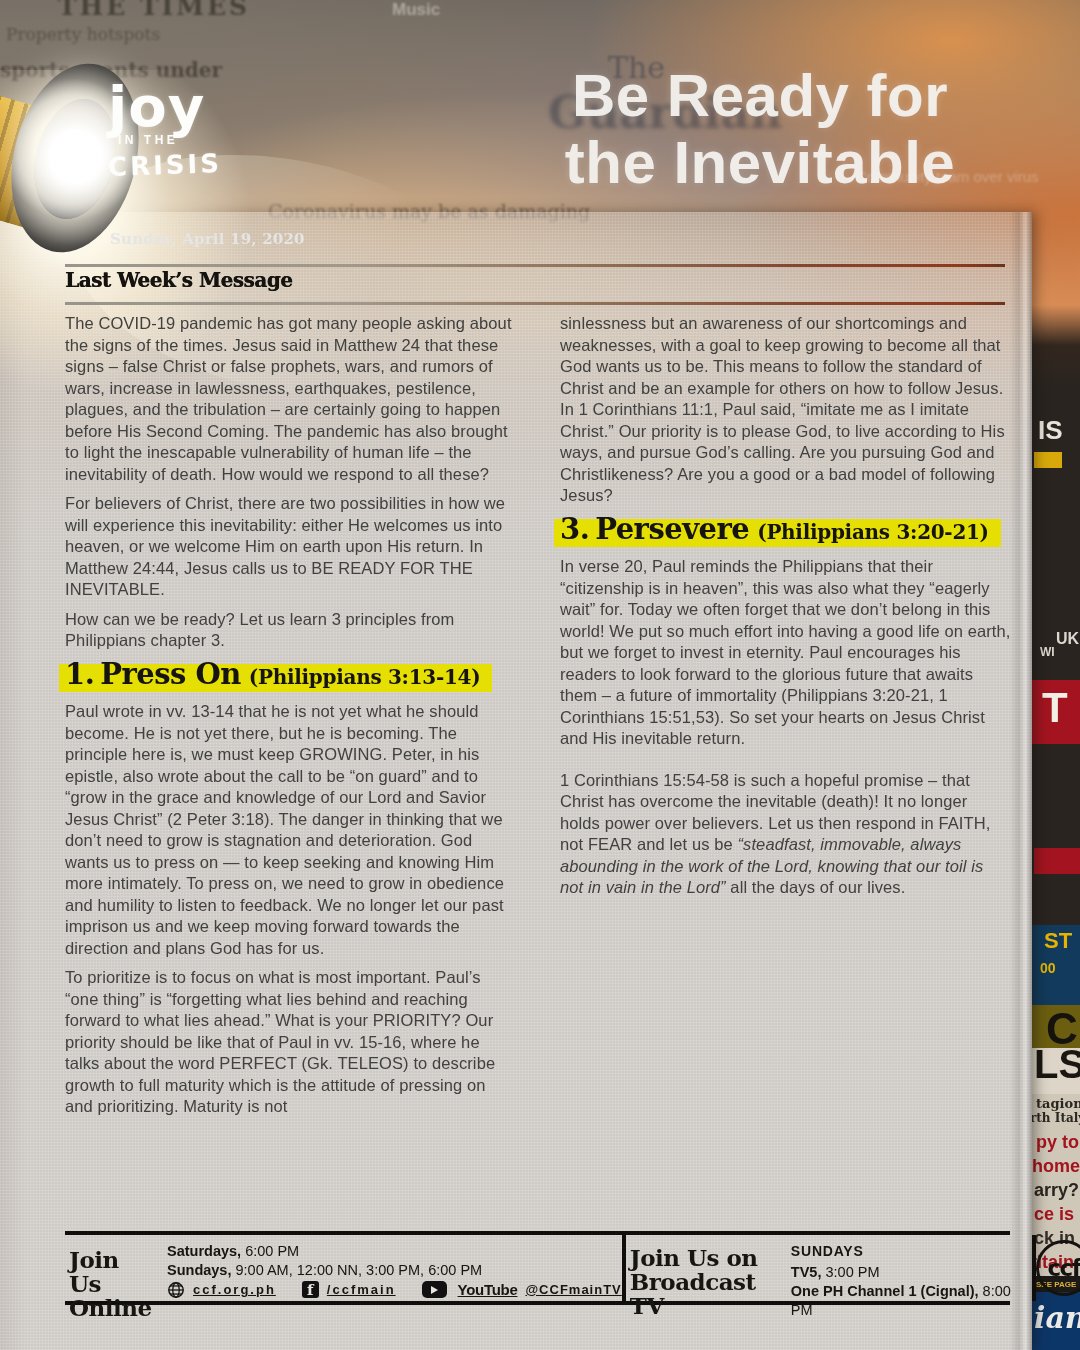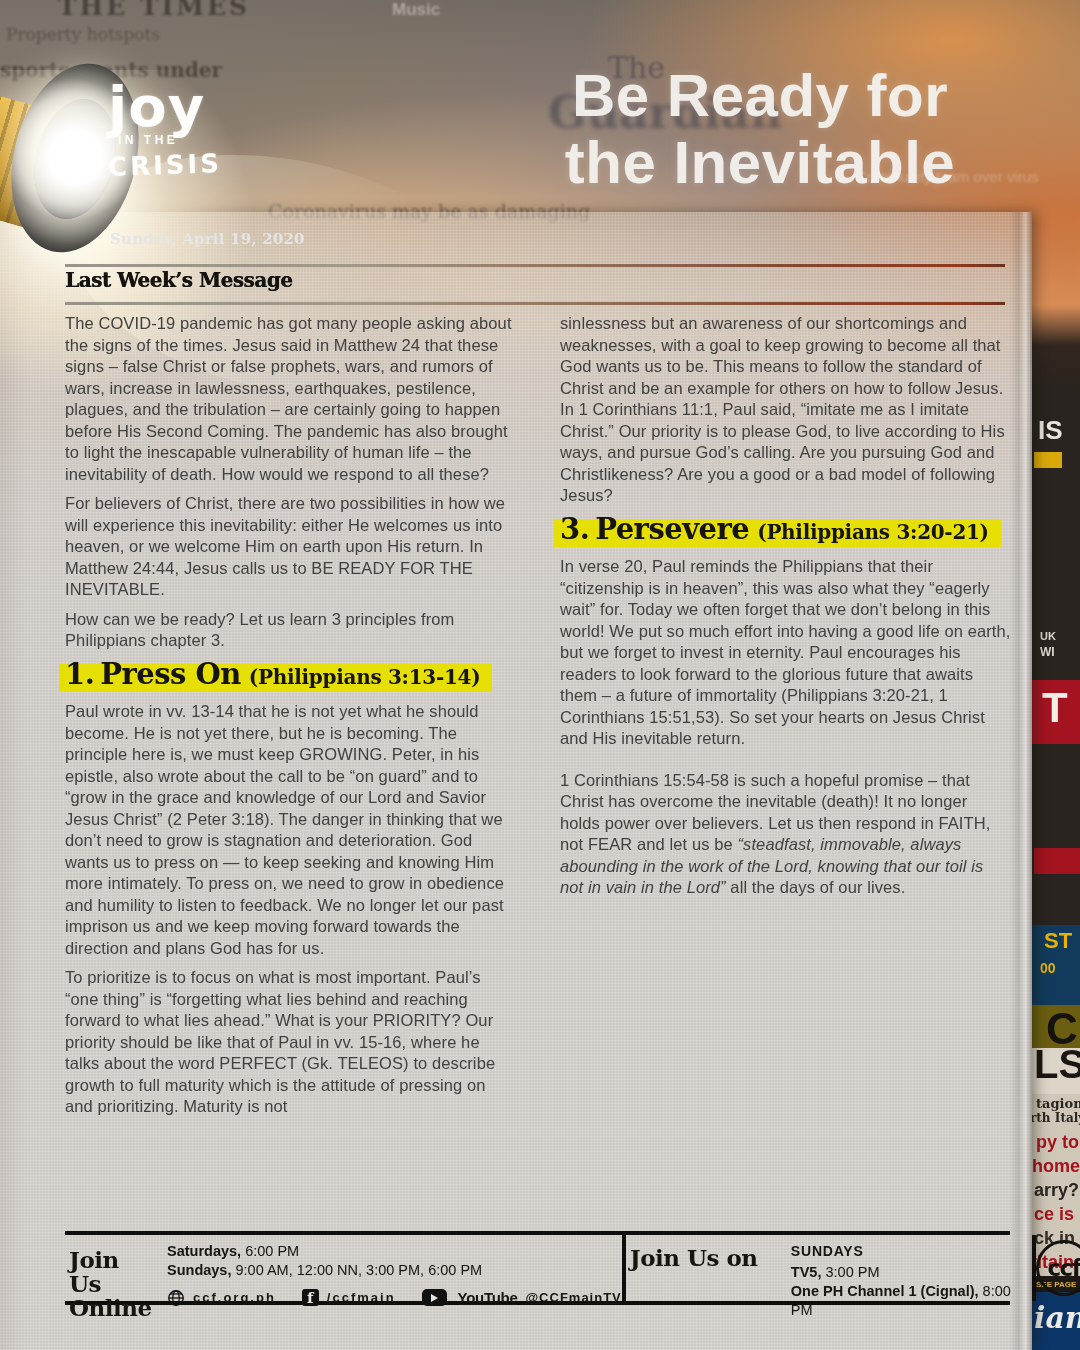--- a/index.html
+++ b/index.html
@@ -34,21 +34,21 @@
   .blk-yellow{left:4px;top:452px;width:28px;height:16px;background:#d9a90b;}
   .blk-red1{left:0;top:680px;width:50px;height:64px;background:#a31420;}
   .blk-red2{left:4px;top:848px;width:46px;height:26px;background:#a31420;}
   .blk-blue{left:0;top:925px;width:50px;height:80px;background:#123a5c;}
   .blk-olive{left:0;top:1005px;width:50px;height:52px;background:#6b5e10;}
   .blk-white{left:0;top:1048px;width:50px;height:46px;background:#ddd6c8;}
   .blk-paper2{left:0;top:1094px;width:50px;height:182px;background:#cfc7b8;}
   .blk-dark{left:0;top:1276px;width:50px;height:80px;background:#1c1916;}
   .blk-blue2{left:0;top:1292px;width:50px;height:58px;background:#0d3668;}
   .fr-is{left:8px;top:415px;font-size:26px;color:#e8e4dc;}
-  .fr-uk{left:10px;top:630px;font-size:11px;color:#ddd8cf;}
+  .fr-uk{left:26px;top:630px;font-size:16px;color:#ddd8cf;}
   .fr-wi{left:10px;top:645px;font-size:12px;color:#ddd8cf;}
   .fr-t{left:12px;top:684px;font-size:42px;color:#f3efe6;}
   .fr-st{left:14px;top:928px;font-size:22px;color:#e6b400;}
   .fr-00{left:10px;top:960px;font-size:14px;color:#e6b400;}
   .fr-c{left:16px;top:1004px;font-size:44px;color:#16130e;}
   .fr-ls{left:4px;top:1042px;font-size:40px;color:#1a1712;}
   .fr-tagion{left:6px;top:1096px;font-size:13px;color:#2a2620;font-family:"DejaVu Serif",serif;}
   .fr-rthitaly{left:0px;top:1111px;font-size:12px;color:#2a2620;font-family:"DejaVu Serif",serif;}
   .fr-pyto{left:6px;top:1132px;font-size:18px;color:#a5131c;text-align:right;}
   .fr-home{left:2px;top:1156px;font-size:18px;color:#a5131c;}
@@ -127,21 +127,21 @@
   .f-online{flex:0 0 465px;display:flex;padding:5px 0 0 4px;border-right:4px solid #0f0e0c;}
   .f-tv{flex:0 0 410px;display:flex;padding:5px 0 0 4px;border-right:4px solid #0f0e0c;}
   .f-logo-cell{flex:1;display:flex;align-items:center;justify-content:center;}
   .f-title{font-family:"DejaVu Serif",serif;font-weight:900;font-size:23px;line-height:24px;
     letter-spacing:-.5px;padding-top:8px;}
   .f-online .f-title{width:86px;}
   .f-tv .f-title{width:152px;padding-top:6px;}
   .f-info{padding-left:12px;font-size:14.5px;line-height:19px;padding-top:2px;}
   .f-row b{font-weight:bold;}
   .f-head{font-weight:bold;font-size:14px;letter-spacing:.8px;margin-bottom:2px;}
-  .f-links{display:flex;align-items:center;margin-top:8px;gap:8px;text-decoration:underline;}
+  .f-links{display:flex;align-items:center;margin-top:0;gap:8px;text-decoration:underline;}
   .lk{font-weight:bold;font-size:13px;letter-spacing:2px;}
   .lk-tight{letter-spacing:1px;}
   .icon-globe{width:18px;height:18px;display:inline-block;}
   .fb-icon{display:inline-flex;align-items:flex-end;justify-content:center;width:17px;height:17px;
     background:#111;color:#e9e6e1;border-radius:3px;font-family:"DejaVu Serif",serif;
     font-weight:bold;font-size:15px;line-height:15px;margin-left:18px;overflow:hidden;}
   .yt-icon{display:inline-flex;align-items:center;justify-content:center;width:25px;height:17px;
     background:#111;border-radius:5px;margin-left:18px;}
   .yt-icon .tri{width:0;height:0;border-left:7px solid #e9e6e1;border-top:4.5px solid transparent;border-bottom:4.5px solid transparent;}
   .yt-word{font-weight:900;font-size:15px;letter-spacing:-.3px;margin-left:3px;}
@@ -266,20 +266,21 @@
               <span class="tri"></span>
             </span>
           <span class="yt-word">YouTube</span>
           <span class="lk lk-tight">@CCFmainTV</span>
         </div>
       </div>
     </div>
     <div class="f-cell f-tv">
       <div class="f-title">
         <div>Join Us on</div>
+        <div>Broadcast TV</div>
       </div>
       <div class="f-info">
         <div class="f-head">SUNDAYS</div>
         <div class="f-row"><b>TV5,</b> <span>3:00 PM</span></div>
         <div class="f-row"><b>One PH Channel 1 (Cignal),</b> <span>8:00 PM</span></div>
       </div>
     </div>
     <div class="f-cell f-logo-cell">
       <div class="ccf-circle">
           <span>ccf</span>

